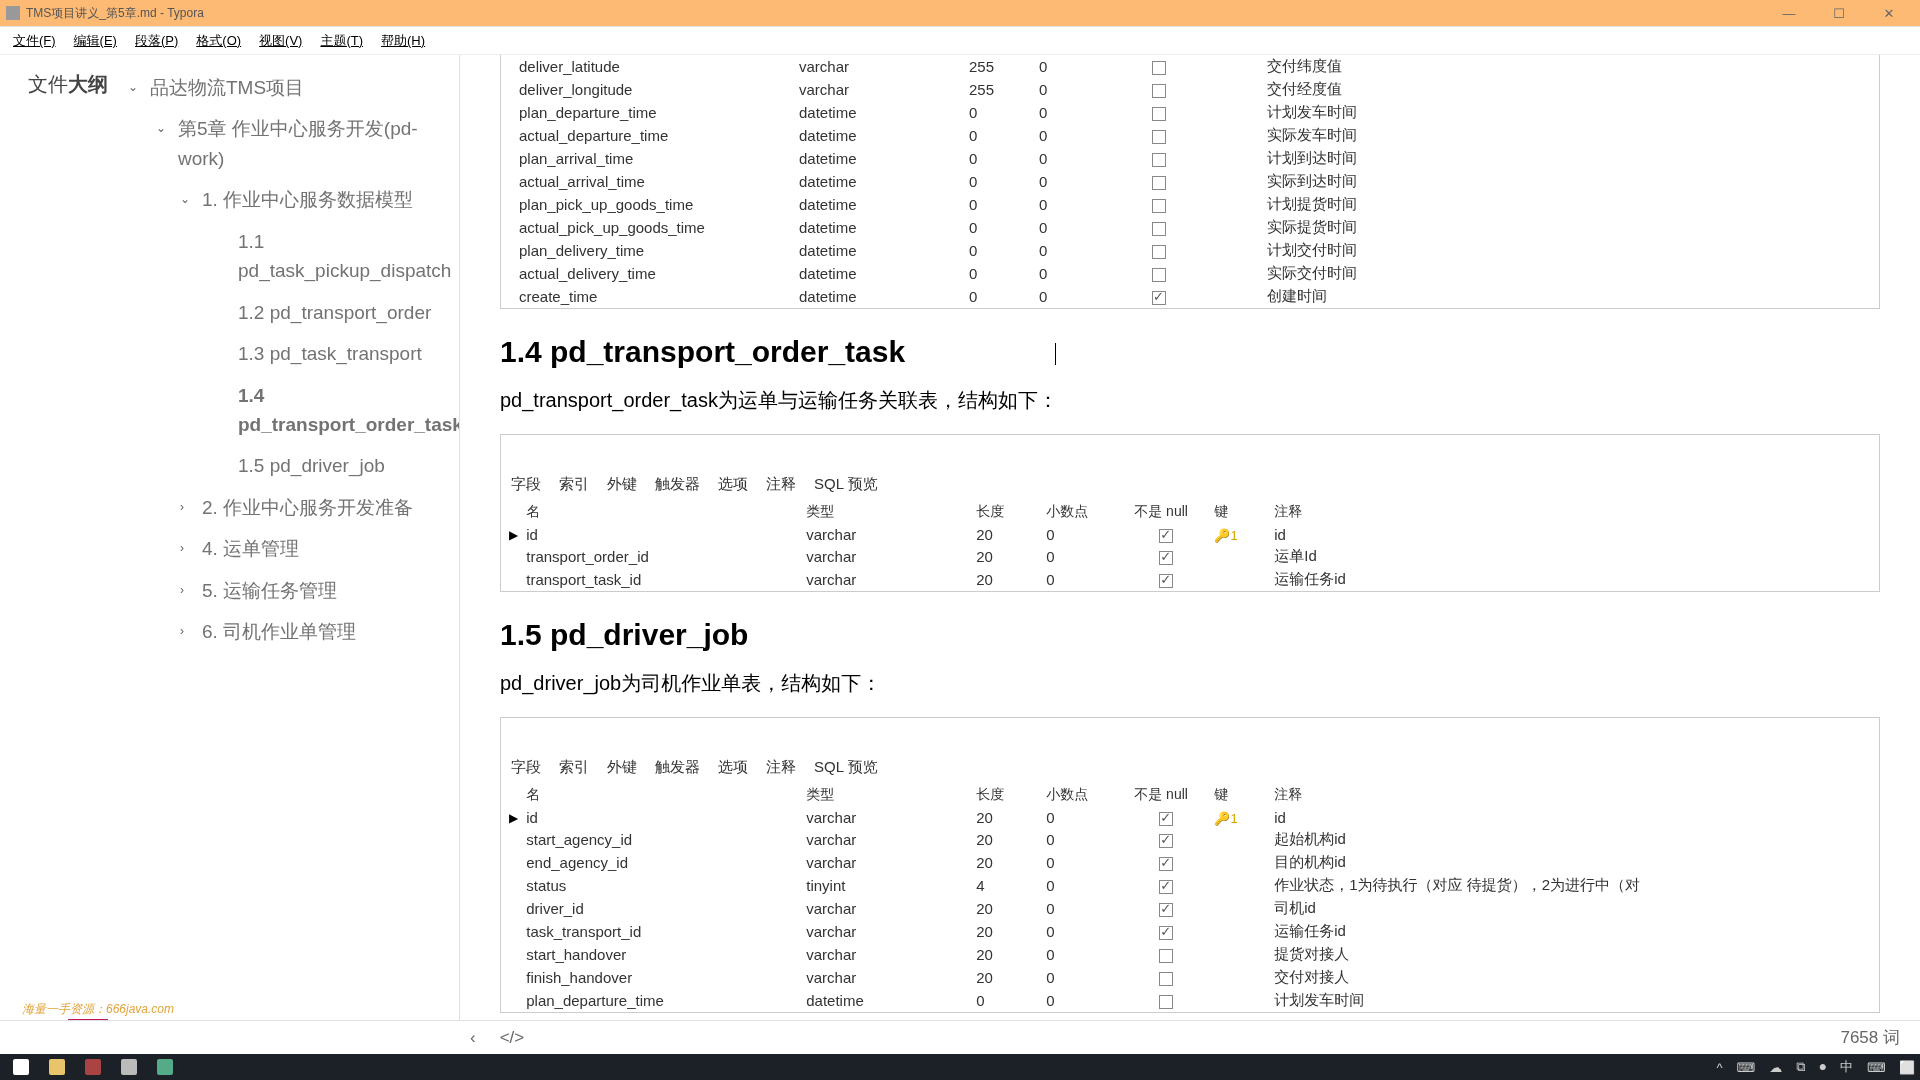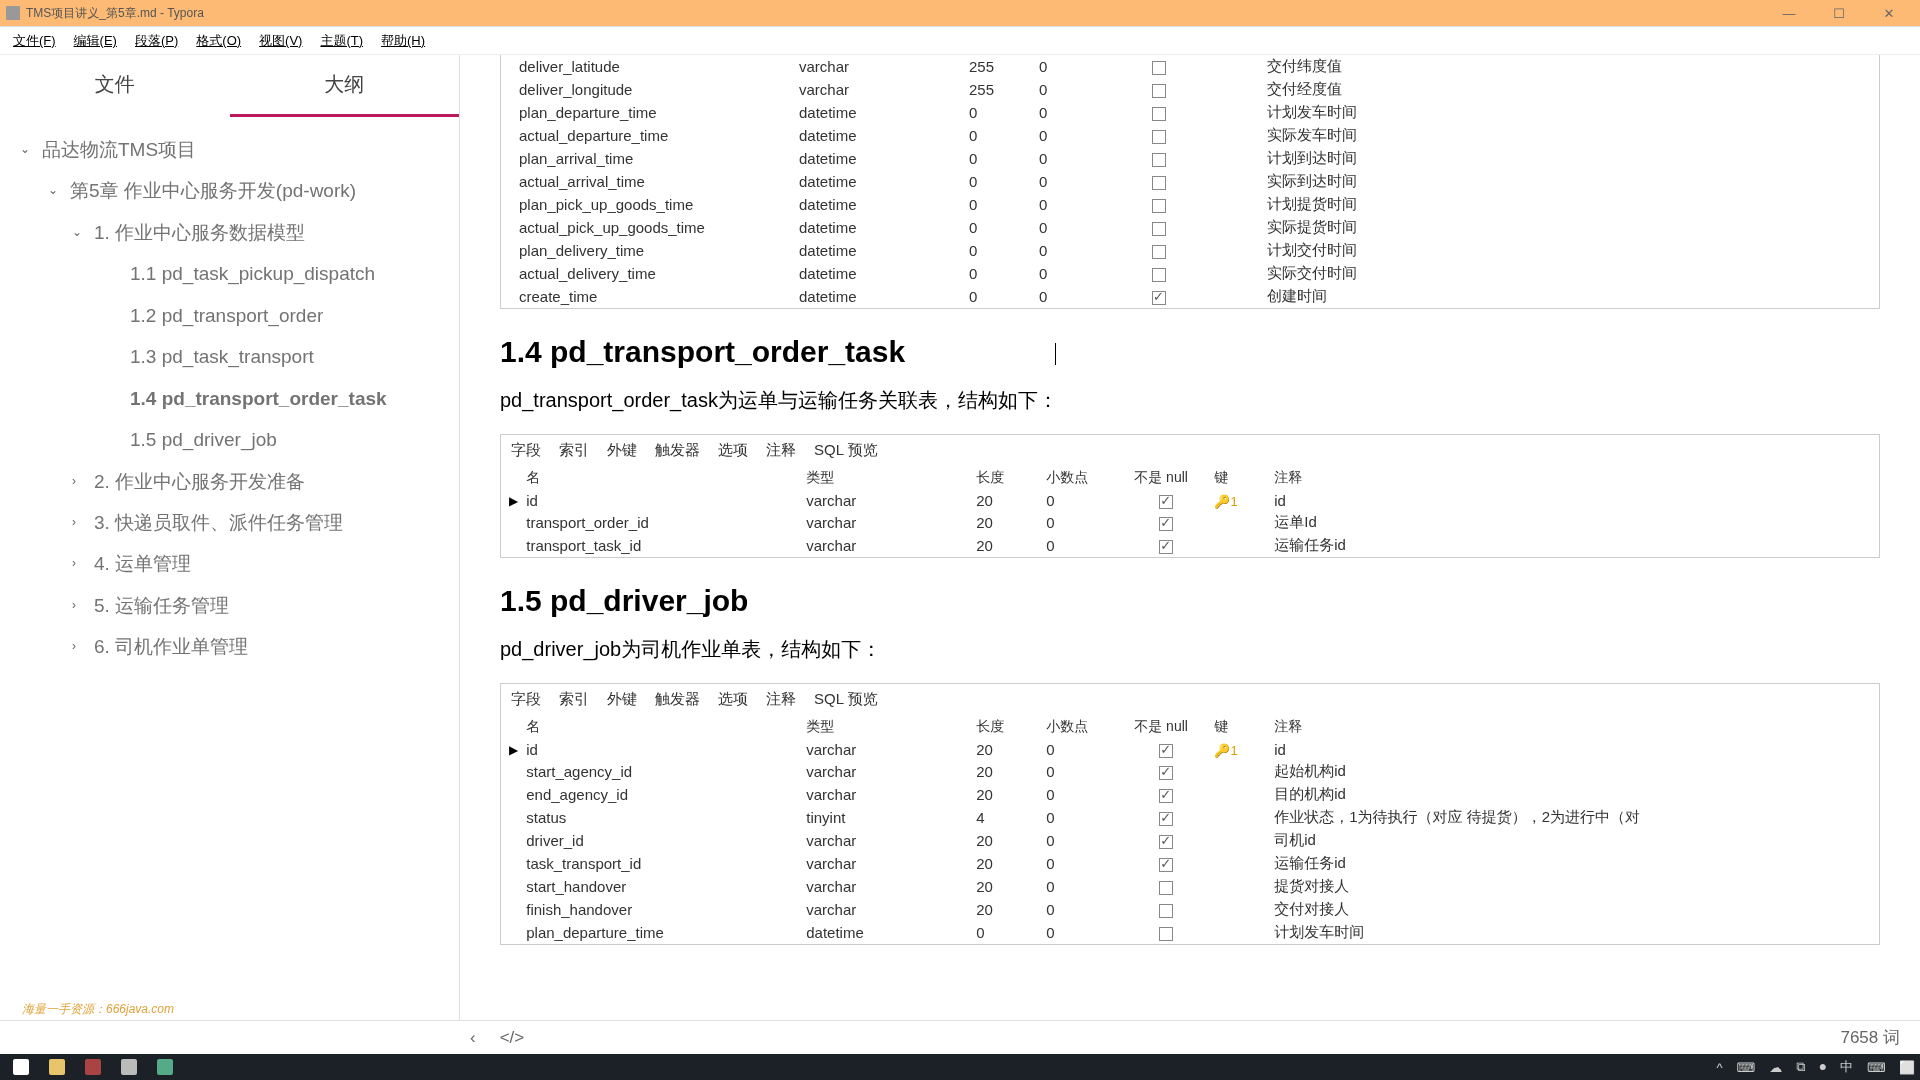--- a/index.html
+++ b/index.html
@@ -12,24 +12,24 @@
 .titlebar .winbtn { width:50px; text-align:center; color:#666; cursor:pointer; font-size:13px; }
 
 
 .menubar { height:28px; display:flex; align-items:center; padding:0 4px; font-size:13px; border-bottom:1px solid #eee;text-decoration:underline; }
 .menubar .item { padding:0 9px; cursor:pointer; }
 
 
 .body { display:flex; height:calc(1080px - 27px - 28px - 34px - 26px); }
 
 
-.sidebar { width:460px; border-right:1px solid #e0e0e0; display:flex; flex-direction:column; }
+.sidebar { width:460px; border-right:1px solid #e0e0e0; display:flex; flex-direction:row;padding-left:28px; }
 .tabs { display:flex; }
 .tabs .tab { flex:1; text-align:center; padding:16px 0; font-size:20px; color:#444; cursor:pointer; }
-.tabs .tab.active { font-weight:400; border-bottom:3px solid #be185d; }
+.tabs .tab.active { font-weight:700; border-bottom:1px solid #be185d; }
 .tree { flex:1; overflow:auto; padding:12px 8px; font-size:19px; color:#737373; }
 .tree .node { padding:6px 0; display:flex; align-items:flex-start; cursor:pointer; line-height:1.55; }
 .tree .caret { width:16px; font-size:12px; color:#666; margin-right:6px; flex-shrink:0; margin-top:5px; }
 .tree .caret.open::before { content:"⌄"; }
 .tree .caret.closed::before { content:"›"; }
 .tree .caret.none::before { content:""; }
 .tree .lvl1 { padding-left:12px; }
 .tree .lvl2 { padding-left:40px; }
 .tree .lvl3 { padding-left:64px; }
 .tree .lvl4 { padding-left:100px; }
@@ -37,21 +37,21 @@
 .watermark { position:absolute; left:22px; bottom:62px; color:#e2a33a; font-size:12px; font-style:italic; }
 
 
 .content { flex:1; overflow:auto; padding:0 40px 20px 40px; position:relative; }
 .content h2 { font-size:30px; font-weight:700; margin:26px 0 18px; }
 .content p { font-size:20px; margin:16px 0 20px; }
 .cursor-caret { display:inline-block; width:1px; height:22px; background:#000; vertical-align:middle; margin-left:150px; }
 
 
 .dbblock { border:1px solid #ccc; background:#fff; margin-bottom:16px; font-size:15px; }
-.dbtabs { display:flex; padding:6px 10px; gap:18px; color:#333; }
+.dbtabs { display:flex; padding:6px 10px; gap:18px; color:#333;margin-top:34px; }
 .dbtabs span { cursor:pointer; }
 .dbgrid { width:100%; border-collapse:collapse; }
 .dbgrid th { text-align:left; font-weight:400; padding:3px 8px; font-size:14px; background:#fff; color:#333; }
 .dbgrid td { padding:2px 8px; font-size:15px; color:#333; }
 .dbgrid .rowptr { color:#000; font-size:12px; width:10px; padding-right:0; }
 .dbgrid td:nth-child(2){ width:280px; }
 .dbgrid td:nth-child(3){ width:170px; }
 .dbgrid td:nth-child(4){ width:70px; }
 .dbgrid td:nth-child(5){ width:88px; }
 .dbgrid td:nth-child(6){ width:80px; text-align:center; }
@@ -133,24 +133,20 @@
         <div class="node lvl4">
           <span class="caret none"></span>
           <span>1.5 pd_driver_job</span>
         </div>
         <div class="node lvl3">
           <span class="caret closed"></span>
           <span>2. 作业中心服务开发准备</span>
         </div>
         <div class="node lvl3">
           <span class="caret closed"></span>
-          <span>3. 快递员取件、派件任务管理</span>
-        </div>
-        <div class="node lvl3">
-          <span class="caret closed"></span>
           <span>4. 运单管理</span>
         </div>
         <div class="node lvl3">
           <span class="caret closed"></span>
           <span>5. 运输任务管理</span>
         </div>
         <div class="node lvl3">
           <span class="caret closed"></span>
           <span>6. 司机作业单管理</span>
         </div>

